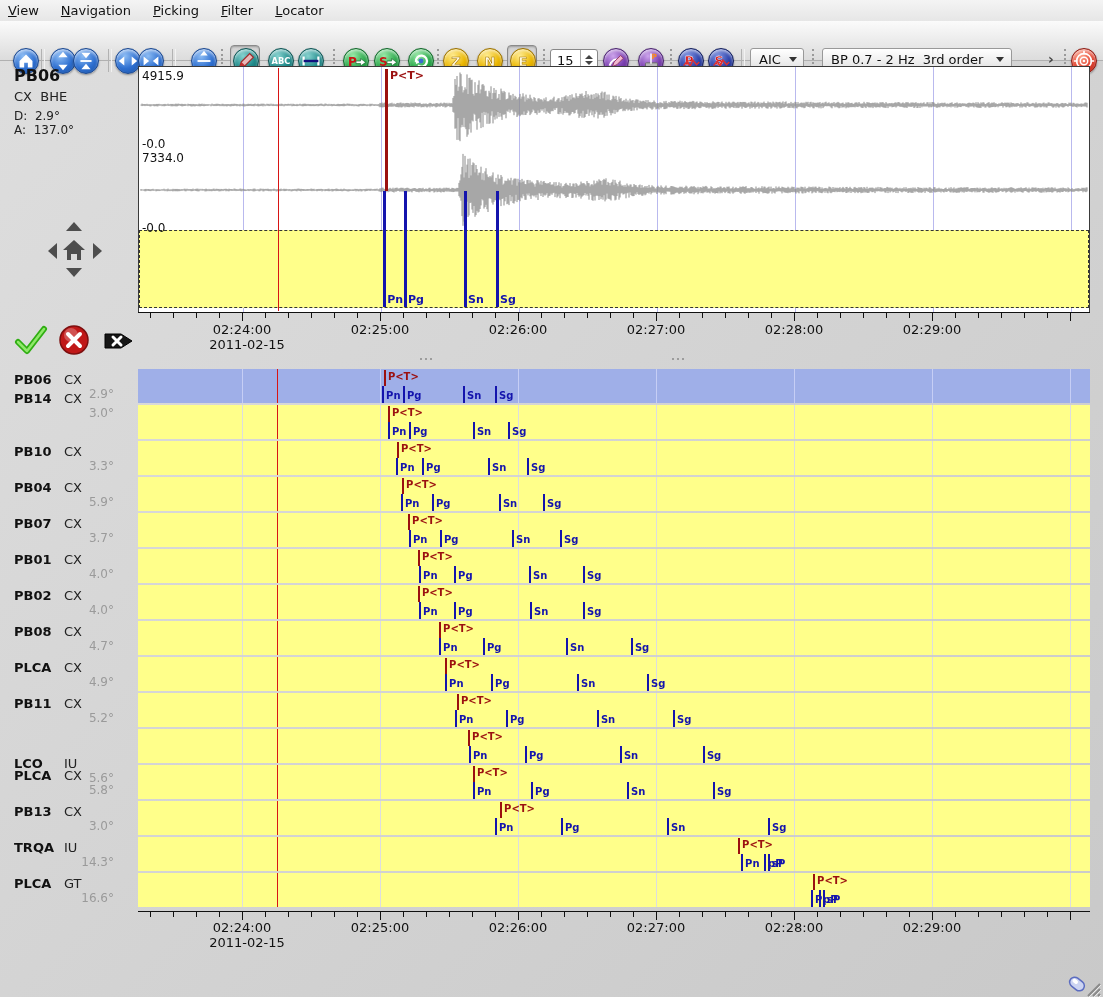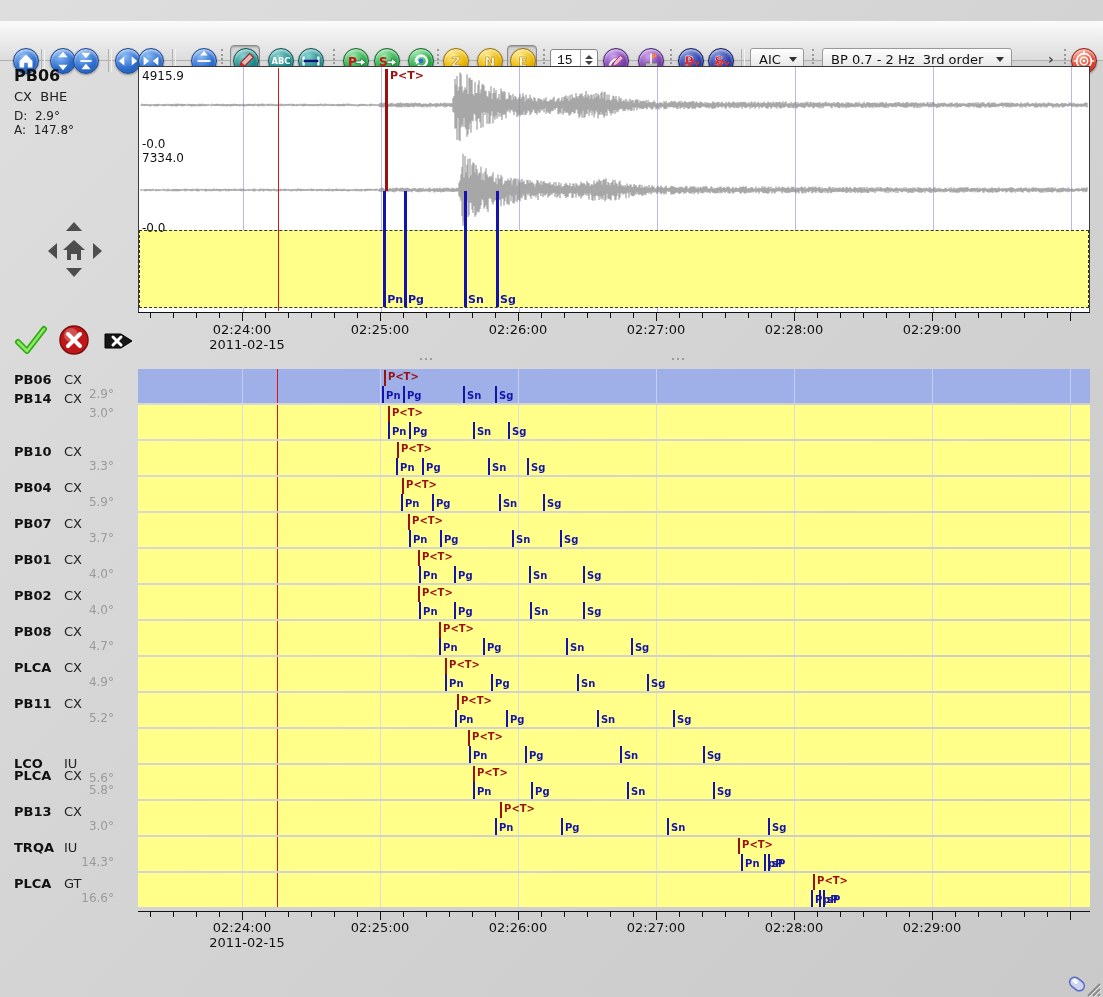--- a/index.html
+++ b/index.html
@@ -29,21 +29,21 @@
   .v-purple{background:radial-gradient(circle at 9px 7px,#cda4ec,#7b3fb0 55%,#542a7e);border:1px solid #49236e;}
   .v-navy  {background:radial-gradient(circle at 9px 7px,#8094e2,#2a3fa8 55%,#16246e);border:1px solid #121e5c;}
   .v-red   {background:radial-gradient(circle at 9px 7px,#ffa38a,#e04432 55%,#ad2016);border:1px solid #8c1a12;}
   .pressed-frame{position:absolute;top:24px;width:30px;height:31px;border:1px solid #8a8a8a;
                  border-radius:4px;background:linear-gradient(#d2d2d2,#e4e4e4);
                  box-shadow:inset 0 1px 2px rgba(0,0,0,.25);box-sizing:border-box;}
   .tb-sep{position:absolute;top:28px;width:2px;height:23px;
           border-left:1px solid #b2b2b2;border-right:1px solid #f2f2f2;}
   .tb-dot{position:absolute;top:28px;width:1px;height:23px;border-left:2px dotted #9a9a9a;}
   .spinbox{position:absolute;top:28px;height:22px;background:#fff;border:1px solid #888;
-           border-radius:3px;display:flex;align-items:center;font-size:13px;color:#111;box-sizing:border-box;font-family:Liberation Mono, monospace;}
+           border-radius:3px;display:flex;align-items:center;font-size:13px;color:#111;box-sizing:border-box;}
   .spinbox .val{padding:0 6px;flex:1;}
   .spinbox .arrows{width:16px;height:100%;border-left:1px solid #aaa;display:flex;flex-direction:column;
                    align-items:center;justify-content:center;gap:2px;}
   .spinbox .arrows i{width:0;height:0;border-left:4px solid transparent;border-right:4px solid transparent;}
   .spinbox .arrows .up{border-bottom:4px solid #444;}
   .spinbox .arrows .dn{border-top:4px solid #444;}
   .combo{position:absolute;top:27px;height:23px;border:1px solid #999;border-radius:3px;
          background:linear-gradient(#ffffff,#e2e2e2);display:flex;align-items:center;
          font-size:13px;color:#111;box-sizing:border-box;white-space:pre;}
   .combo .cval{padding:0 8px;flex:1;}
@@ -80,20 +80,27 @@
 
   .splitter-dots{position:absolute;top:358px;width:14px;height:4px;display:flex;gap:3px;}
   .splitter-dots b{width:2px;height:2px;background:#8a8a8a;border-radius:50%;}
 
   svg{display:block;}
 </style>
 </head>
 <body>
 <div id="app">
 
+<div class="menubar" id="menubar">
+      <div class="menu-item"><span class="u">V</span>iew</div>
+      <div class="menu-item"><span class="u">N</span>avigation</div>
+      <div class="menu-item"><span class="u">P</span>icking</div>
+      <div class="menu-item"><span class="u">F</span>ilter</div>
+      <div class="menu-item"><span class="u">L</span>ocator</div>
+    </div>
 <div class="toolbar" id="toolbar">
       <div style="left:13px" class="ic v-blue">
         <svg width="24" height="24" viewBox="0 0 26 26">
           <path d="M6 13 L13 6 L20 13 V20 H15 V15 H11 V20 H6 Z" fill="#fff"></path>
         </svg>
       </div>
       <div style="left:41px" class="tb-sep"></div>
       <div style="left:50px" class="ic v-blue">
         <svg width="24" height="24" viewBox="0 0 26 26">
           <path d="M13 3 L18 9 H8Z M13 23 L8 17 H18Z" fill="#fff"></path>
@@ -225,21 +232,21 @@
           <circle cx="13" cy="13" r="4" fill="none" stroke="#fff" stroke-width="1.6"></circle>
           <circle cx="13" cy="13" r="1.4" fill="#fff"></circle>
           <path d="M13 2 V6 M13 20 V24 M2 13 H6 M20 13 H24" stroke="#fff" stroke-width="1.8"></path>
         </svg>
       </div>
     </div>
 
 <div class="sb-station">PB06</div>
 <div class="sb-channel">CX  BHE</div>
 <div class="sb-dist">D:  2.9°</div>
-<div class="sb-azi">A:  147.8°</div>
+<div class="sb-azi">A:  137.0°</div>
 
 <svg width="70" height="66" style="position:absolute;left:40px;top:218px">
   <g fill="#4d4d4d">
     <path d="M34 4 L42 13 H26 Z"></path>
     <path d="M8 25 L17 33 L17 17 Z" transform="translate(0,8)"></path>
     <path d="M62 33 L53 41 L53 25 Z"></path>
     <path d="M34 59 L26 50 H42 Z"></path>
     <g>
       <path d="M34 22 L45 32 H41 V42 H37 V36 H31 V42 H27 V32 H23 Z"></path>
     </g>

